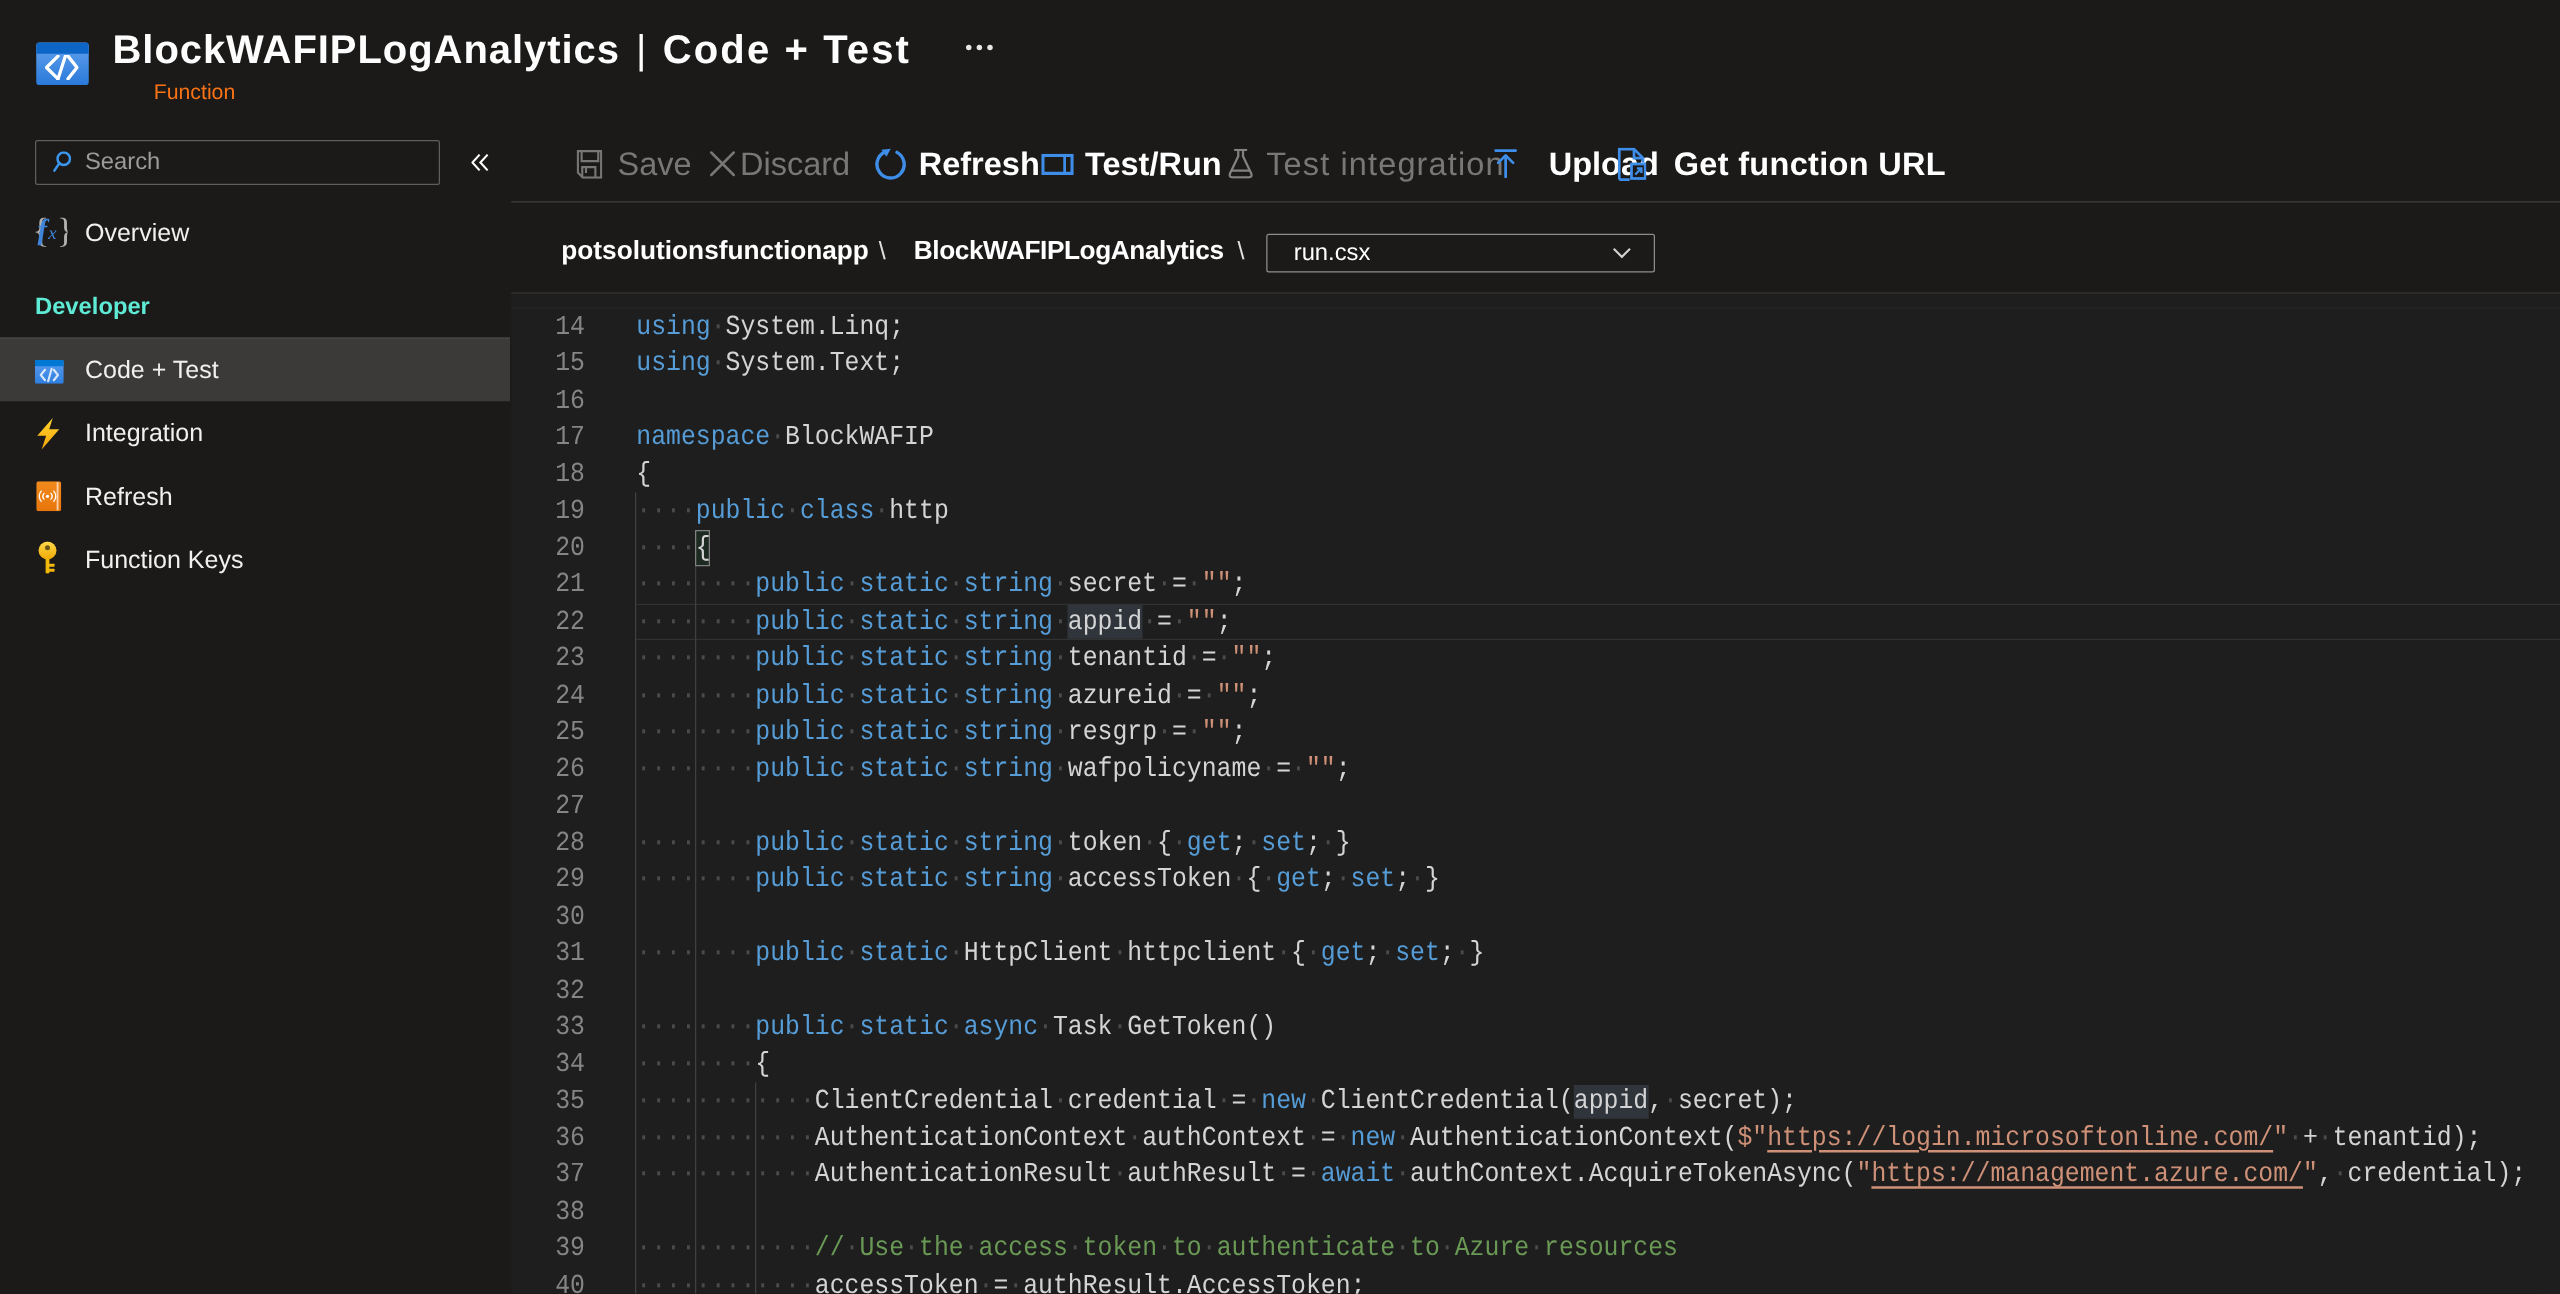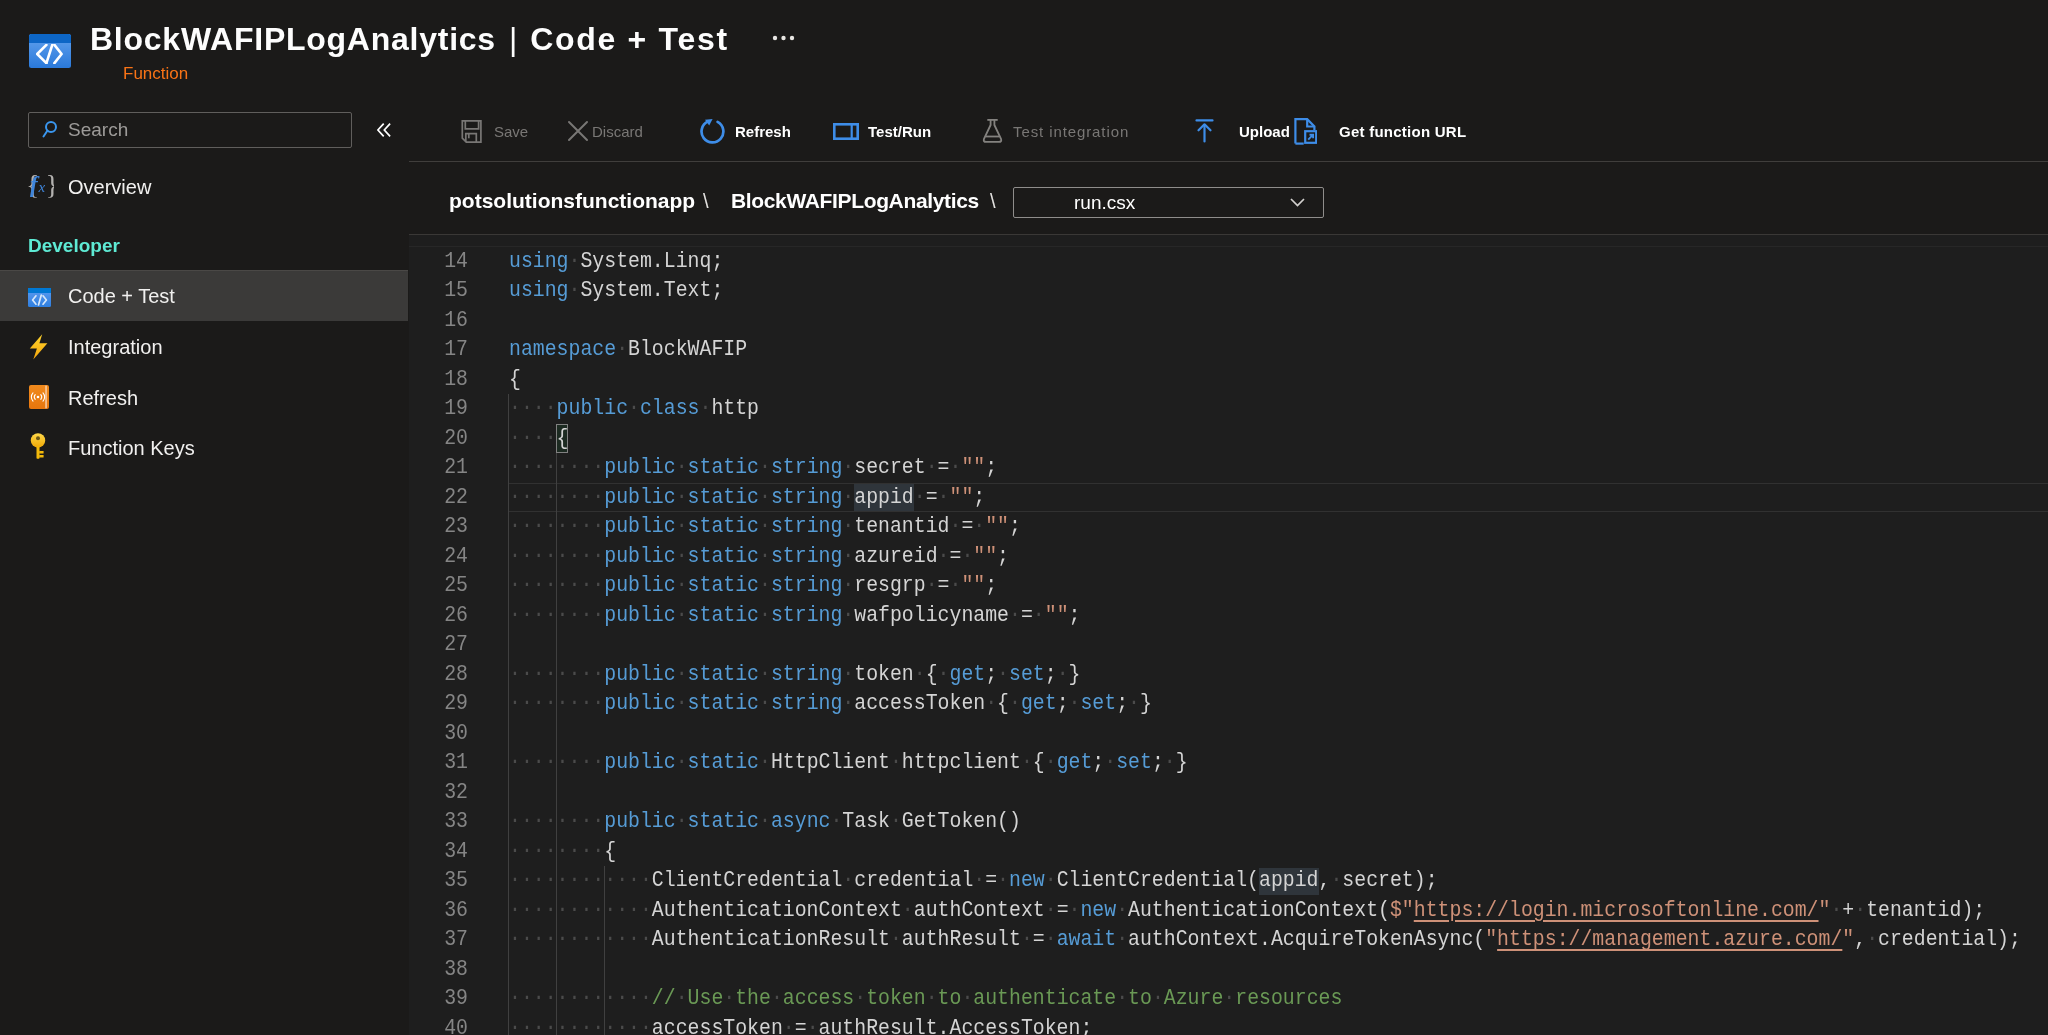--- a/index.html
+++ b/index.html
@@ -10,28 +10,28 @@
 #appicon .bar { position:absolute; left:0; top:0; width:100%; height:8.5px; background:#0d66c6; }
 #title { left:90px; top:20px; font-size:32px; font-weight:bold; color:#fdfdfd; line-height:38px; letter-spacing:0px; }
 #subtitle { left:91px; top:64px; font-size:17px; color:#f97316; line-height:20px;margin-left:32px; }
 
 #search { left:28px; top:112px; width:324px; height:36px; border:1px solid #605e5c; border-radius:2px; }
 #searchtxt { left:68px; top:120px; font-size:19px; line-height:20px; color:#9d9b99; }
 .navtxt { font-size:20px; color:#f1f0ef; line-height:24px; }
 #devhdr { left:28px; top:235px; font-size:19px; font-weight:bold; color:#5eead4; line-height:22px; }
 #selrow { left:0; top:270px; width:408px; height:50.5px; background:#3b3a39; border-top:1px solid #4a4846; }
 
-.tb { position:absolute; top:116px; height:30px; display:flex; align-items:center; font-size:15px; color:#ffffff; font-weight:bold; }
+.tb { position:absolute; top:116px; height:30px; display:flex; align-items:center; font-size:26px; color:#ffffff; font-weight:bold; }
 .tb.dis { color:#797775; font-weight:normal; }
 .tb span { display:inline-block; }
 
 .bc { position:absolute; top:188px; height:26px; line-height:26px; font-size:21px; font-weight:bold; color:#ffffff; }
 .bcsep { position:absolute; top:188px; height:26px; line-height:26px; font-size:20px; color:#e3e1df; font-weight:normal; }
 #dd { left:1013px; top:187px; width:311px; height:31px; border:1px solid #8f8d8b; border-radius:2px; }
-#ddtxt { left:1035px; top:190px; font-size:19px; color:#ffffff; line-height:25px; font-weight:normal;margin-left:39px; }
+#ddtxt { left:1035px; top:190px; font-size:19px; color:#ffffff; line-height:25px; font-weight:normal; }
 
 #editor { left:409px; top:235px; width:1639px; height:800px; background:#1e1e1e; }
 #gutter { left:409px; top:246.85px; width:59px; text-align:right;
   font-family:"Liberation Mono",monospace; font-size:22px; line-height:29.5px; color:#858585;
   transform:scaleX(0.9017); transform-origin:top right; }
 #code { left:509px; top:246.85px; font-family:"Liberation Mono",monospace; font-size:22px;
   line-height:29.5px; white-space:pre; color:#d4d4d4; transform:scaleX(0.9017); transform-origin:top left; }
 #code .k { color:#569cd6; } #code .t { color:#d4d4d4; } #code .s { color:#ce9178; }
 #code .su { color:#ce9178; text-decoration:underline; text-underline-offset:3.5px; text-decoration-thickness:1.5px; }
 #code .c { color:#6a9955; } #code .w { color:#4b4b4b; }

